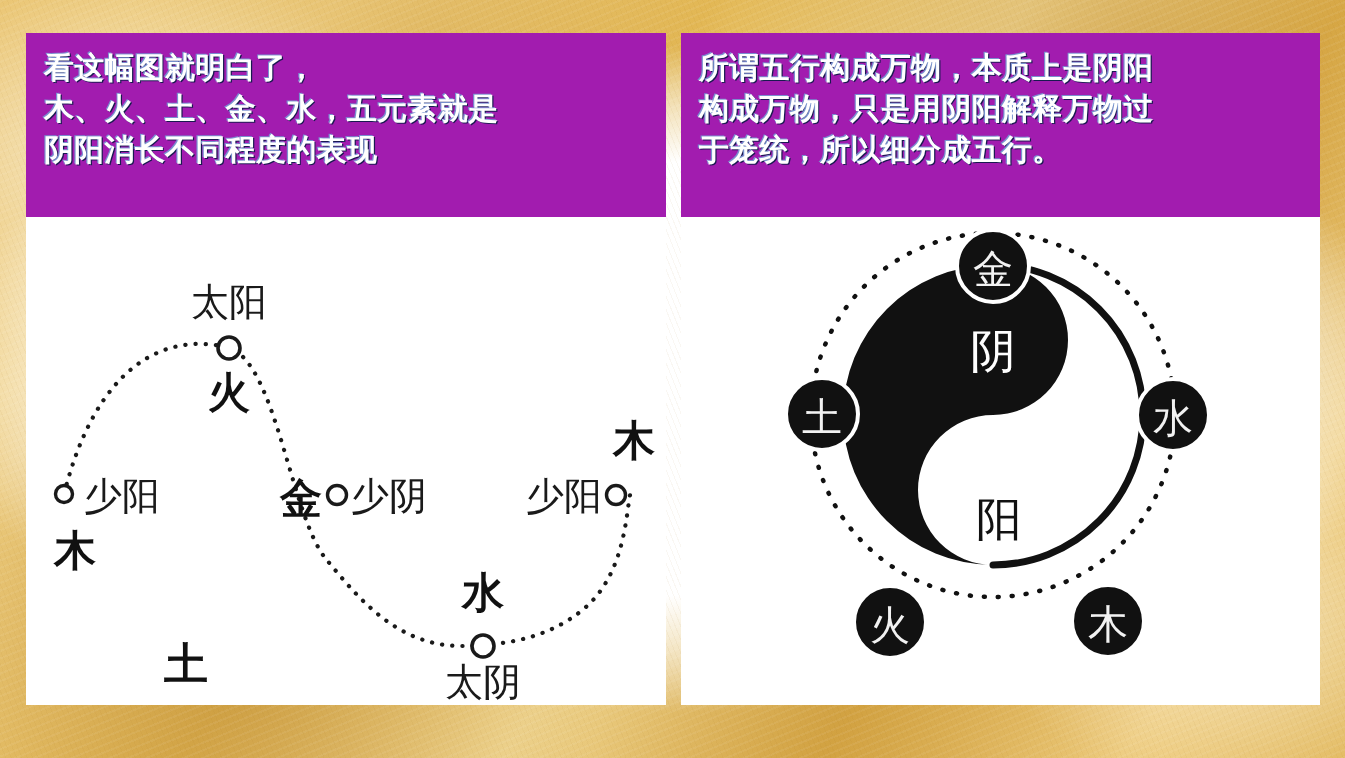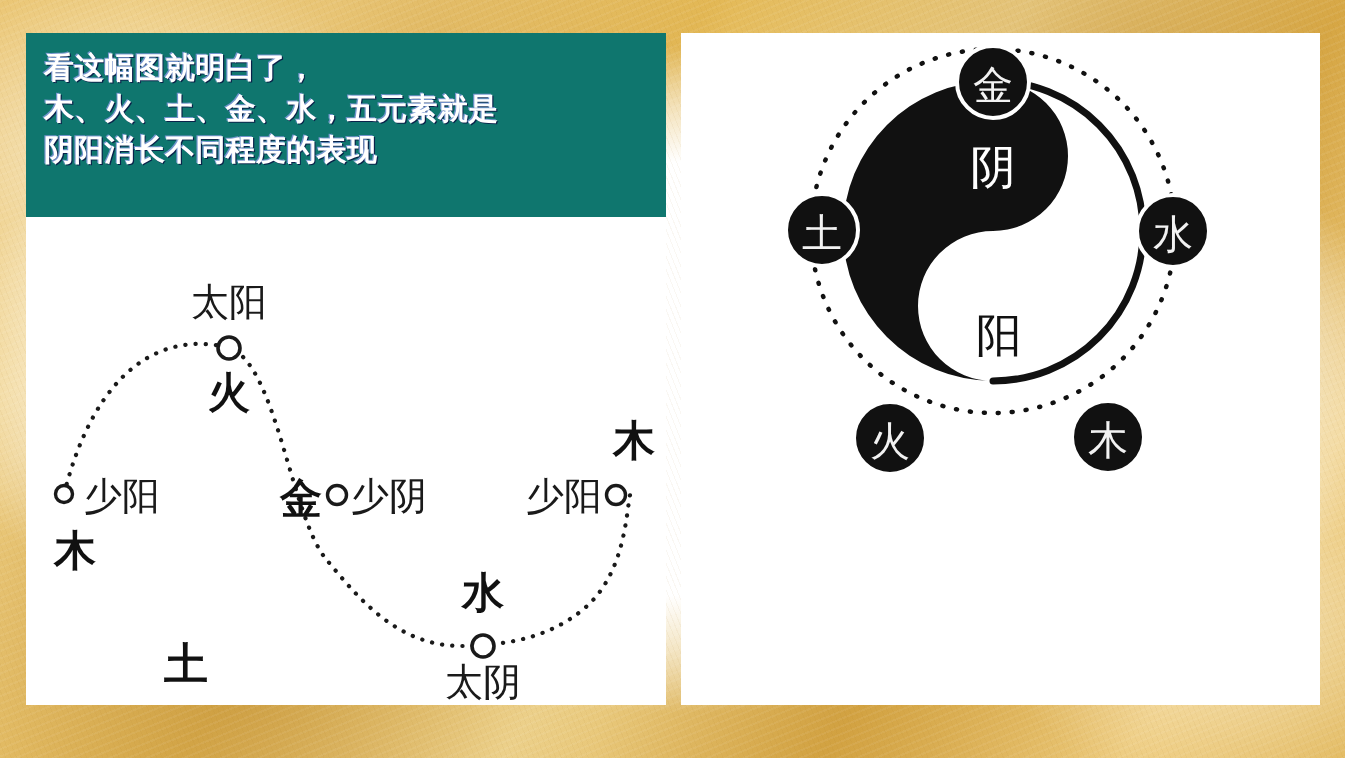--- a/index.html
+++ b/index.html
@@ -46,21 +46,21 @@
     top: 33px;
     height: 672px;
     background: #ffffff;
     box-sizing: border-box;
     z-index: 3;
   }
   #panel-left  { left: 26px;  width: 640px; }
   #panel-right { left: 681px; width: 639px; }
 
   .panel-header {
-    background: #0f766e;
+    background: #a21caf;
     box-sizing: border-box;
     padding: 14px 18px 16px 18px;
   }
   #panel-left .panel-header  { height: 184px; }
   #panel-right .panel-header { height: 184px; }
 
   .header-text {
     color: #ffffff;
     font-size: 30px;
     font-weight: bold;
@@ -126,20 +126,25 @@
         <text class="cjk" x="457" y="390" text-anchor="middle" font-size="42" font-weight="bold" fill="#111111">水</text>
         <text class="cjk" x="457" y="478" text-anchor="middle" font-size="38" fill="#1a1a1a">太阴</text>
 
         <text class="cjk" x="160" y="462" text-anchor="middle" font-size="44" font-weight="bold" fill="#111111">土</text>
       </svg>
     </div>
   </div>
 
   <div class="panel" id="panel-right">
 
+    <div class="panel-header">
+      <div class="header-text cjk">所谓五行构成万物，本质上是阴阳
+构成万物，只是用阴阳解释万物过
+于笼统，所以细分成五行。</div>
+    </div>
 
     <div class="panel-body">
       <svg viewBox="0 0 639 488" preserveAspectRatio="xMidYMid meet">
 
         <circle cx="312" cy="198" r="182" fill="none" stroke="#111111" stroke-width="4.5" stroke-linecap="round" stroke-dasharray="1 13"></circle>
 
         <circle cx="312" cy="198" r="150" fill="#ffffff"></circle>
 
         <path d="M 312,48
                  A 150,150 0 0 0 312,348

